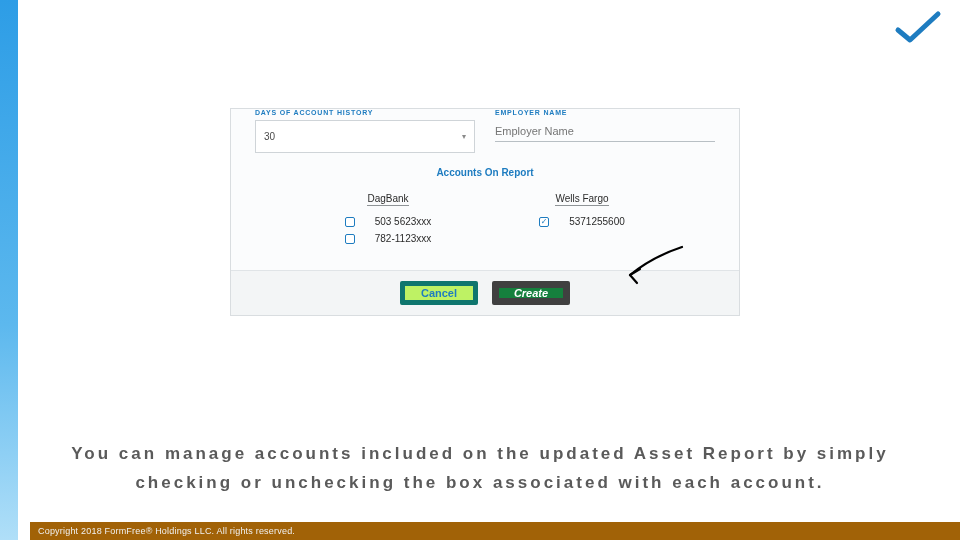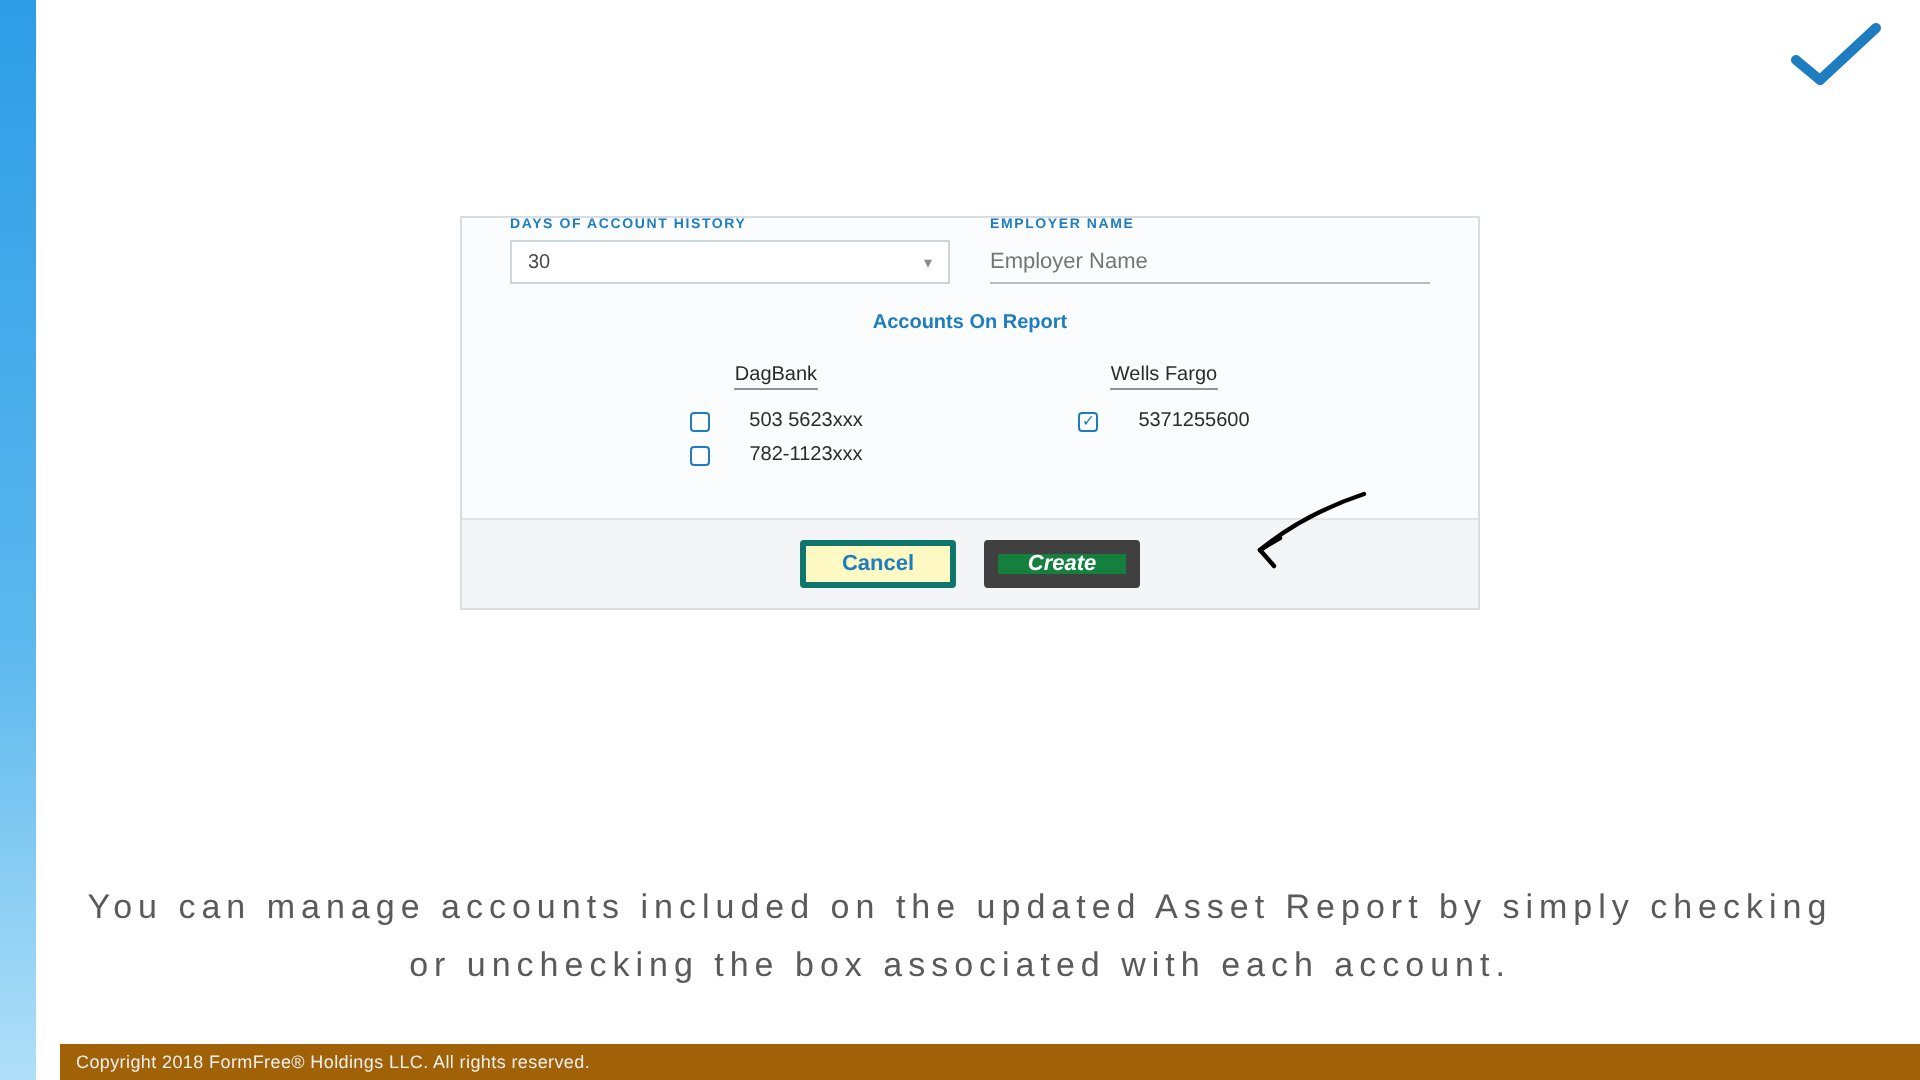--- a/index.html
+++ b/index.html
@@ -33,21 +33,21 @@
   }
   .caption {
     position: absolute;
     left: 30px; right: 30px;
     top: 440px;
     text-align: center;
     color: #5a5a5a;
     font-size: 17px;
     letter-spacing: 3px;
     line-height: 1.7;
-    font-weight: 400;
+    font-weight: 700;
   }
   
   .modal {
     position: absolute;
     left: 230px; top: 108px;
     width: 510px;
     border: 1px solid #d9dde0;
     background: #fbfcfd;
   }
   .modal-title {
@@ -67,21 +67,21 @@
     font-size: 7px;
     letter-spacing: 0.8px;
     color: #1e7cc0;
     font-weight: 700;
     text-transform: uppercase;
   }
   .select-field {
     margin-top: 4px;
     border: 1px solid #cfd4d8;
     background: #fff;
-    height: 22px;
+    height: 33px;
     display: flex;
     align-items: center;
     justify-content: space-between;
     padding: 0 8px;
     font-size: 10px;
     color: #4a4a4a;
   }
   .caret-down {
     font-size: 8px; color: #8a8a8a;
   }
@@ -159,22 +159,22 @@
     height: 24px;
     font-size: 11px;
     font-weight: 600;
     border-radius: 2px;
     display: flex;
     align-items: center;
     justify-content: center;
     cursor: pointer;
   }
   .btn-cancel {
-    background: #fef9c3;
-    border: 3px solid #0f766e;
+    background: #bef264;
+    border: 5px solid #0f766e;
     color: #1e7cc0;
   }
   .btn-create {
     background: #15803d;
     border: 7px solid #404040;
     color: #fff;
     font-style: italic;
   }
   
   .arrow {

